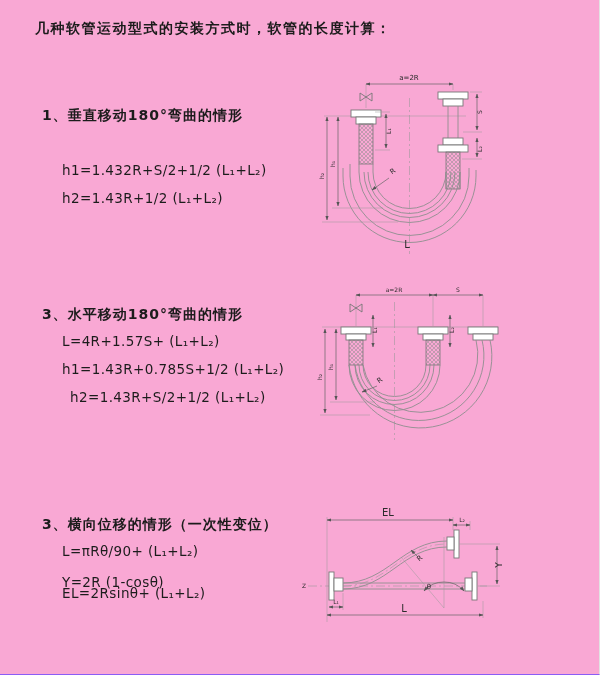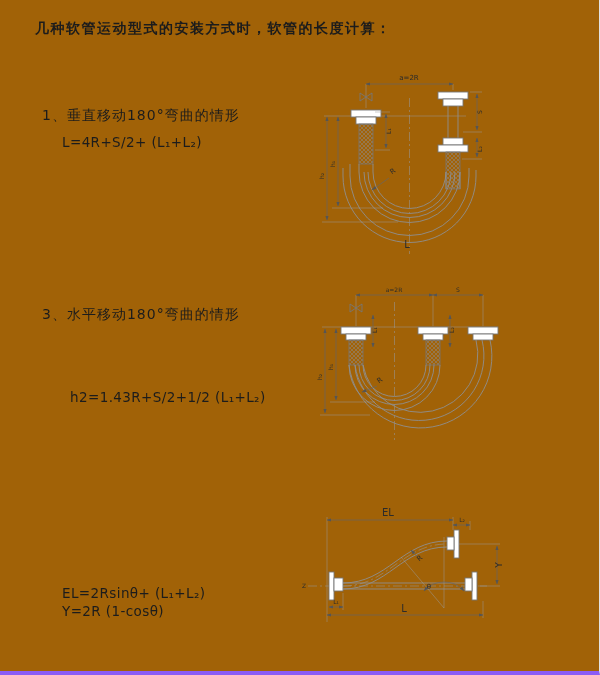--- a/index.html
+++ b/index.html
@@ -1,47 +1,52 @@
 <!DOCTYPE html>
 <html><head>
 <meta charset="utf-8">
 <style>
   html,body{margin:0;padding:0;background:#f2f2f2;}
   .page{
-    position:relative;width:600px;height:675px;background:#a16207;
+    position:relative;width:600px;height:675px;background:#f9a8d4;
     font-family:"DejaVu Sans","Liberation Sans",sans-serif;color:#1c1c1c;
-    overflow:hidden;border-right:1px solid #e2e2e2;border-bottom:4px solid #8b5cf6;
+    overflow:hidden;border-right:1px solid #e2e2e2;border-bottom:1px solid #8b5cf6;
     box-sizing:border-box;
   }
   .title{position:absolute;left:35px;top:20px;font-size:14px;font-weight:700;letter-spacing:1.5px;}
-  .heading{position:absolute;font-size:14px;font-weight:400;letter-spacing:1px;}
+  .heading{position:absolute;font-size:14px;font-weight:700;letter-spacing:1px;}
   .formula{position:absolute;font-size:13.5px;letter-spacing:.4px;}
   svg{position:absolute;overflow:visible;}
   svg text{font-family:"DejaVu Sans",sans-serif;fill:#2b2b2b;}
   .t6{font-size:6px}.t7{font-size:7px}.t9{font-size:9px}.t10{font-size:10px}
   .dm{stroke:#666;stroke-width:.7;fill:none}
   .ex{stroke:#9a9a9a;stroke-width:.5;fill:none}
   .g1{stroke:#8f8f8f;stroke-width:.9;fill:none}
   .fl{stroke:#777;stroke-width:.9;fill:#fff}
   .cl{stroke:#999;stroke-width:.55;stroke-dasharray:9 3 2 3;fill:none}
 </style>
 </head>
 <body>
 
 <div class="page">
 
   <div class="title">几种软管运动型式的安装方式时，软管的长度计算：</div>
 
   <div class="heading" style="left:42px;top:107px">1、垂直移动180°弯曲的情形</div>
-  <div class="formula" style="left:62px;top:134px">L=4R+S/2+ (L₁+L₂)</div>
+  <div class="formula" style="left:62px;top:162px">h1=1.432R+S/2+1/2 (L₁+L₂)</div>
+  <div class="formula" style="left:62px;top:190px">h2=1.43R+1/2 (L₁+L₂)</div>
 
   <div class="heading" style="left:42px;top:306px">3、水平移动180°弯曲的情形</div>
+  <div class="formula" style="left:62px;top:333px">L=4R+1.57S+ (L₁+L₂)</div>
+  <div class="formula" style="left:62px;top:361px">h1=1.43R+0.785S+1/2 (L₁+L₂)</div>
   <div class="formula" style="left:70px;top:389px">h2=1.43R+S/2+1/2 (L₁+L₂)</div>
 
-  <div class="formula" style="left:62px;top:603px">Y=2R (1-cosθ)</div>
+  <div class="heading" style="left:42px;top:516px">3、横向位移的情形（一次性变位）</div>
+  <div class="formula" style="left:62px;top:543px">L=πRθ/90+ (L₁+L₂)</div>
+  <div class="formula" style="left:62px;top:574px">Y=2R (1-cosθ)</div>
   <div class="formula" style="left:62px;top:585px">EL=2Rsinθ+ (L₁+L₂)</div>
 
   <svg style="left:298px;top:64px" width="285" height="200" viewBox="0 0 285 200">
     <defs>
       <marker id="d1a" viewBox="0 0 10 10" refX="9" refY="5" markerWidth="7" markerHeight="7" orient="auto-start-reverse">
         <path d="M0,1.5 L10,5 L0,8.5 z" fill="#555"></path>
       </marker>
       <pattern id="d1h" width="4" height="4" patternUnits="userSpaceOnUse">
         <path d="M0,4 L4,0 M0,0 L4,4" stroke="#8c8c8c" stroke-width="0.5"></path>
       </pattern>

